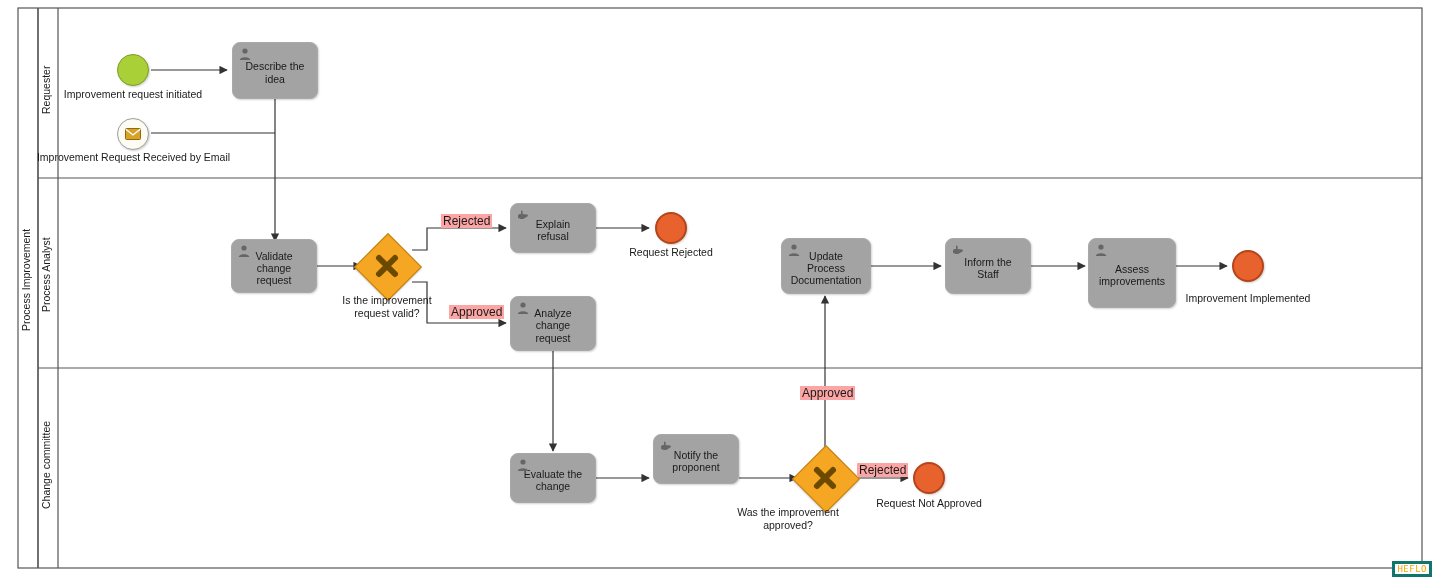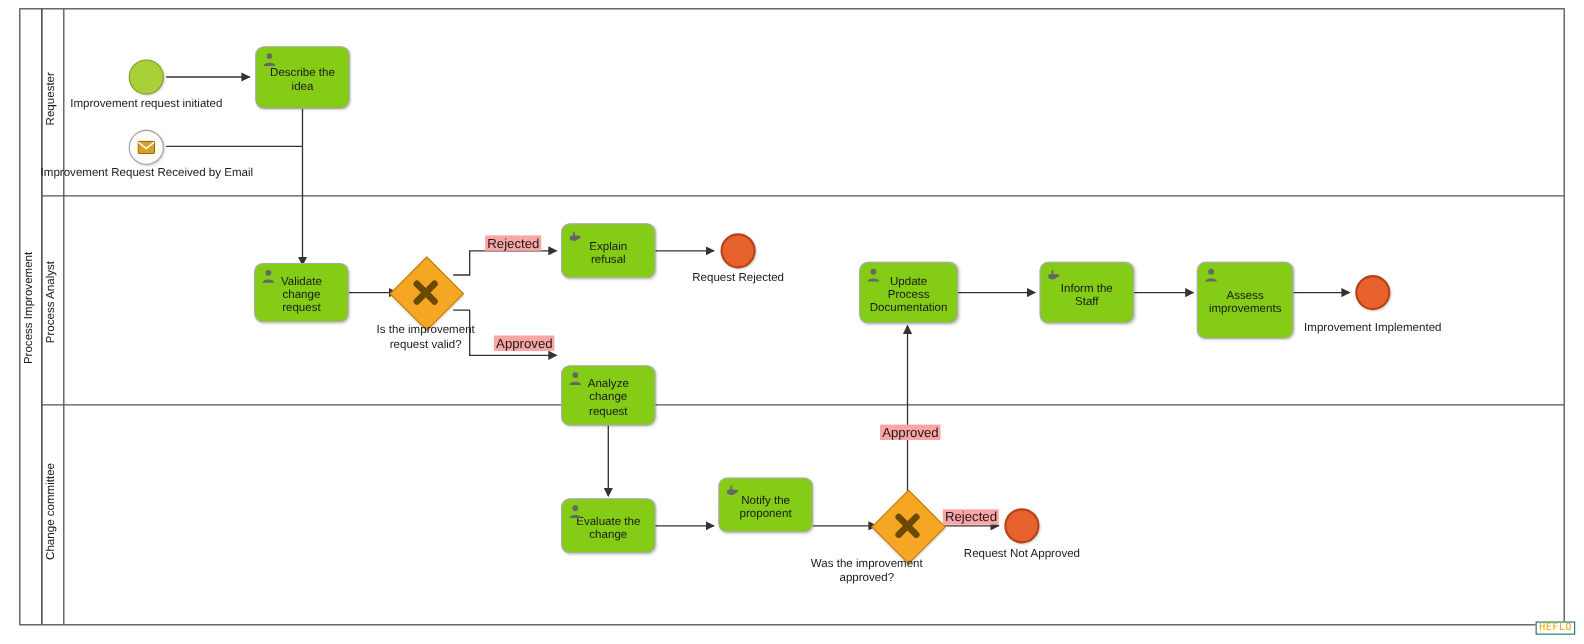--- a/index.html
+++ b/index.html
@@ -23,21 +23,21 @@
     top: 0;
     width: 1440px;
     height: 585px;
   }
   .node {
     position: absolute;
     box-sizing: border-box;
   }
   
   .task {
-    background: #84cc16;
+    background: #a3a3a3;
     border: 1px solid #a9a9a9;
     border-radius: 8px;
     box-shadow: 1px 1px 2px rgba(0,0,0,0.18);
     display: flex;
     align-items: center;
     justify-content: center;
     text-align: center;
     font-size: 10.5px;
     color: #1a1a1a;
     line-height: 1.15;
@@ -136,21 +136,21 @@
     white-space: nowrap;
   }
   .watermark {
     position: absolute;
     right: 8px;
     bottom: 8px;
     font-family: "DejaVu Sans Mono", monospace;
     font-size: 9px;
     letter-spacing: 0.5px;
     color: #f0a500;
-    border: 1px solid #0f766e;
+    border: 3px solid #0f766e;
     padding: 0 2px;
     background: #fff;
   }
 </style>
 </head>
 <body>
 
 <div id="canvas">
 
   <svg id="svg-layer" viewBox="0 0 1440 585">
@@ -259,21 +259,21 @@
           <path d="M2 8 C2 6 4 6 5 6 L5 3.2 C5 2.2 6.6 2.2 6.6 3.2 L6.6 6 L11 6.4 C12.2 6.6 12.2 8 11.4 8.4 L8 10.5 C6.5 11.5 3 11 2 9.5 Z" fill="#666"></path>
         </svg>
     </span>
     <span class="task-label">Explain
 refusal</span>
   </div>
 
   <div class="node event event-end" style="left:655px; top:212px; width:32px; height:32px;"></div>
   <div class="label" style="left:611px; top:246px; width:120px;">Request Rejected</div>
 
-  <div class="node task" style="left:510px; top:296px; width:86px; height:55px;margin-top:36px;">
+  <div class="node task" style="left:510px; top:296px; width:86px; height:55px;">
     <span class="task-icon">
       <svg width="14" height="14" viewBox="0 0 14 14">
           <circle cx="7" cy="4" r="2.6" fill="#666"></circle>
           <path d="M1.8 13 C1.8 9.2 12.2 9.2 12.2 13 Z" fill="#666"></path>
         </svg>
     </span>
     <span class="task-label">Analyze
 change
 request</span>
   </div>

